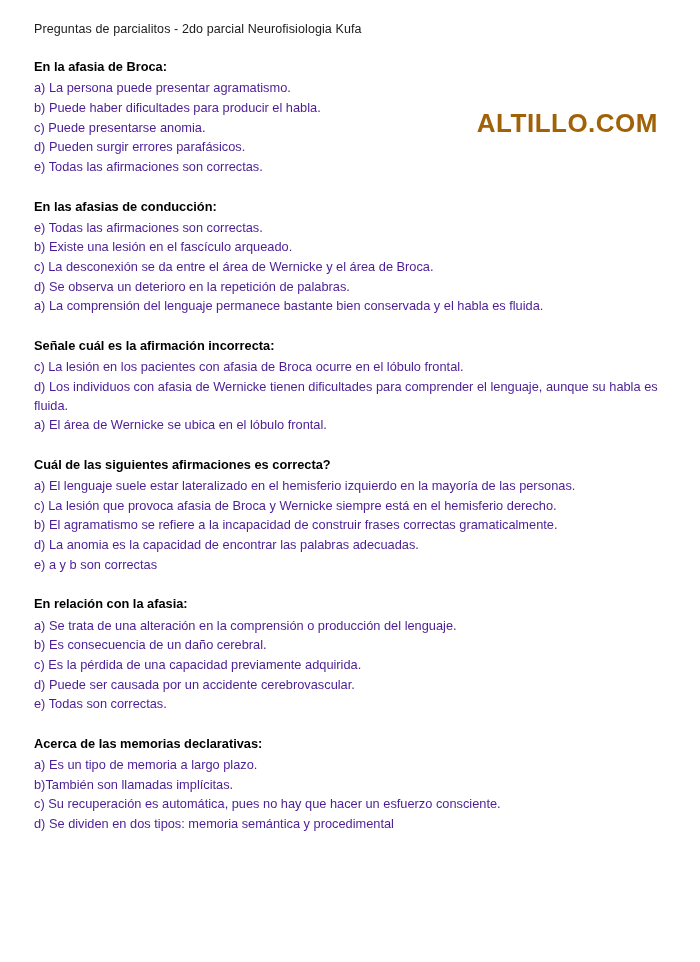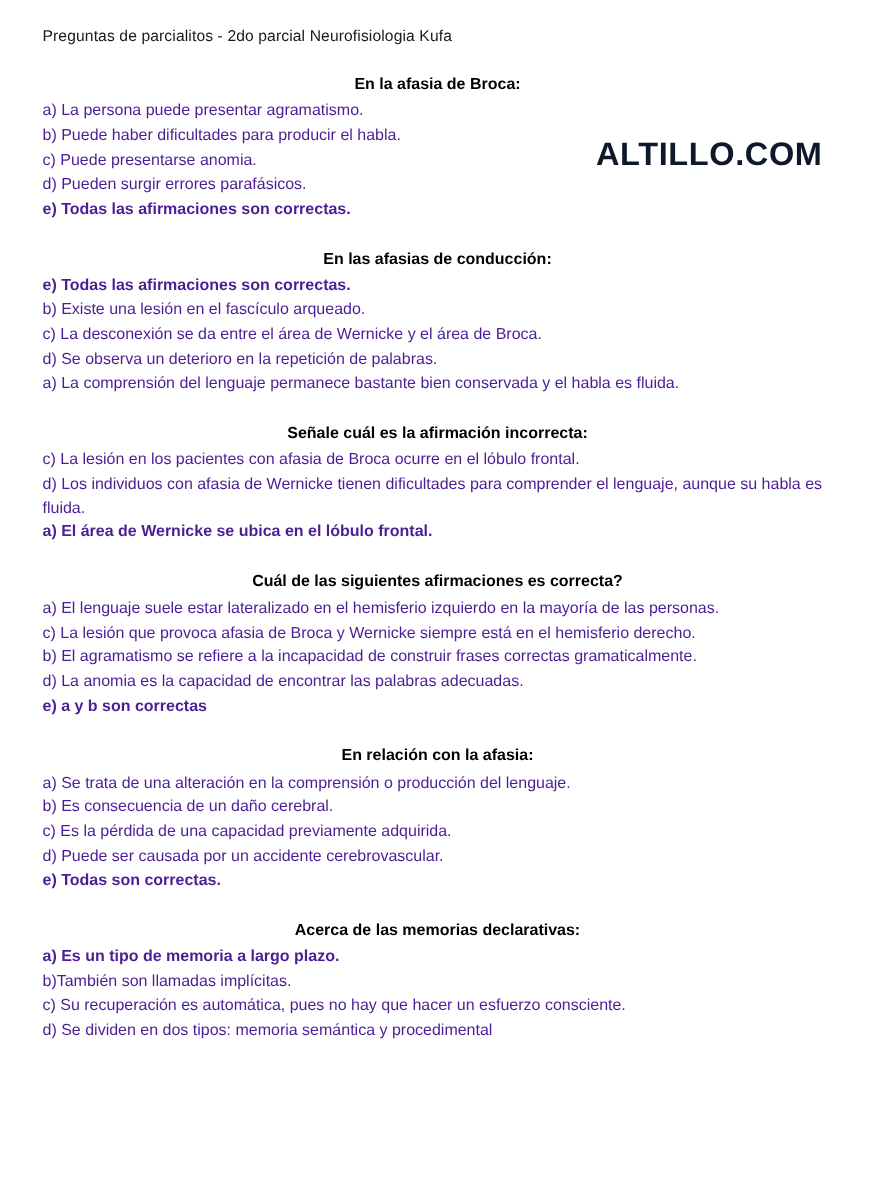--- a/index.html
+++ b/index.html
@@ -28,44 +28,43 @@
     margin: 0 0 22px 0;
     letter-spacing: 0.1px;
   }
   .watermark {
     position: absolute;
     right: 42px;
     top: 108px;
     font-size: 26px;
     font-weight: bold;
     letter-spacing: 0.5px;
-    color: #0f172a;
+    color: #a16207;
     font-family: "Liberation Sans", sans-serif;
   }
   .question-block {
     margin-bottom: 20px;
   }
   .q-title {
     font-size: 12.8px;
     font-weight: bold;
     color: #000000;
     margin: 0 0 3px 0;
     line-height: 1.42;
-    text-align: center;
   }
   .q-option {
     font-size: 12.8px;
     color: #4c1d95;
     line-height: 1.46;
     margin: 0;
     padding: 0 0 1px 0;
     max-width: 630px;
   }
   .q-option.bold {
-    font-weight: bold;
+    font-weight: normal;
   }
 </style>
 </head>
 <body>
 
 <div class="page">
 
   <div class="doc-header">Preguntas de parcialitos - 2do parcial Neurofisiologia Kufa</div>
 
   <div class="watermark">ALTILLO.COM</div>

